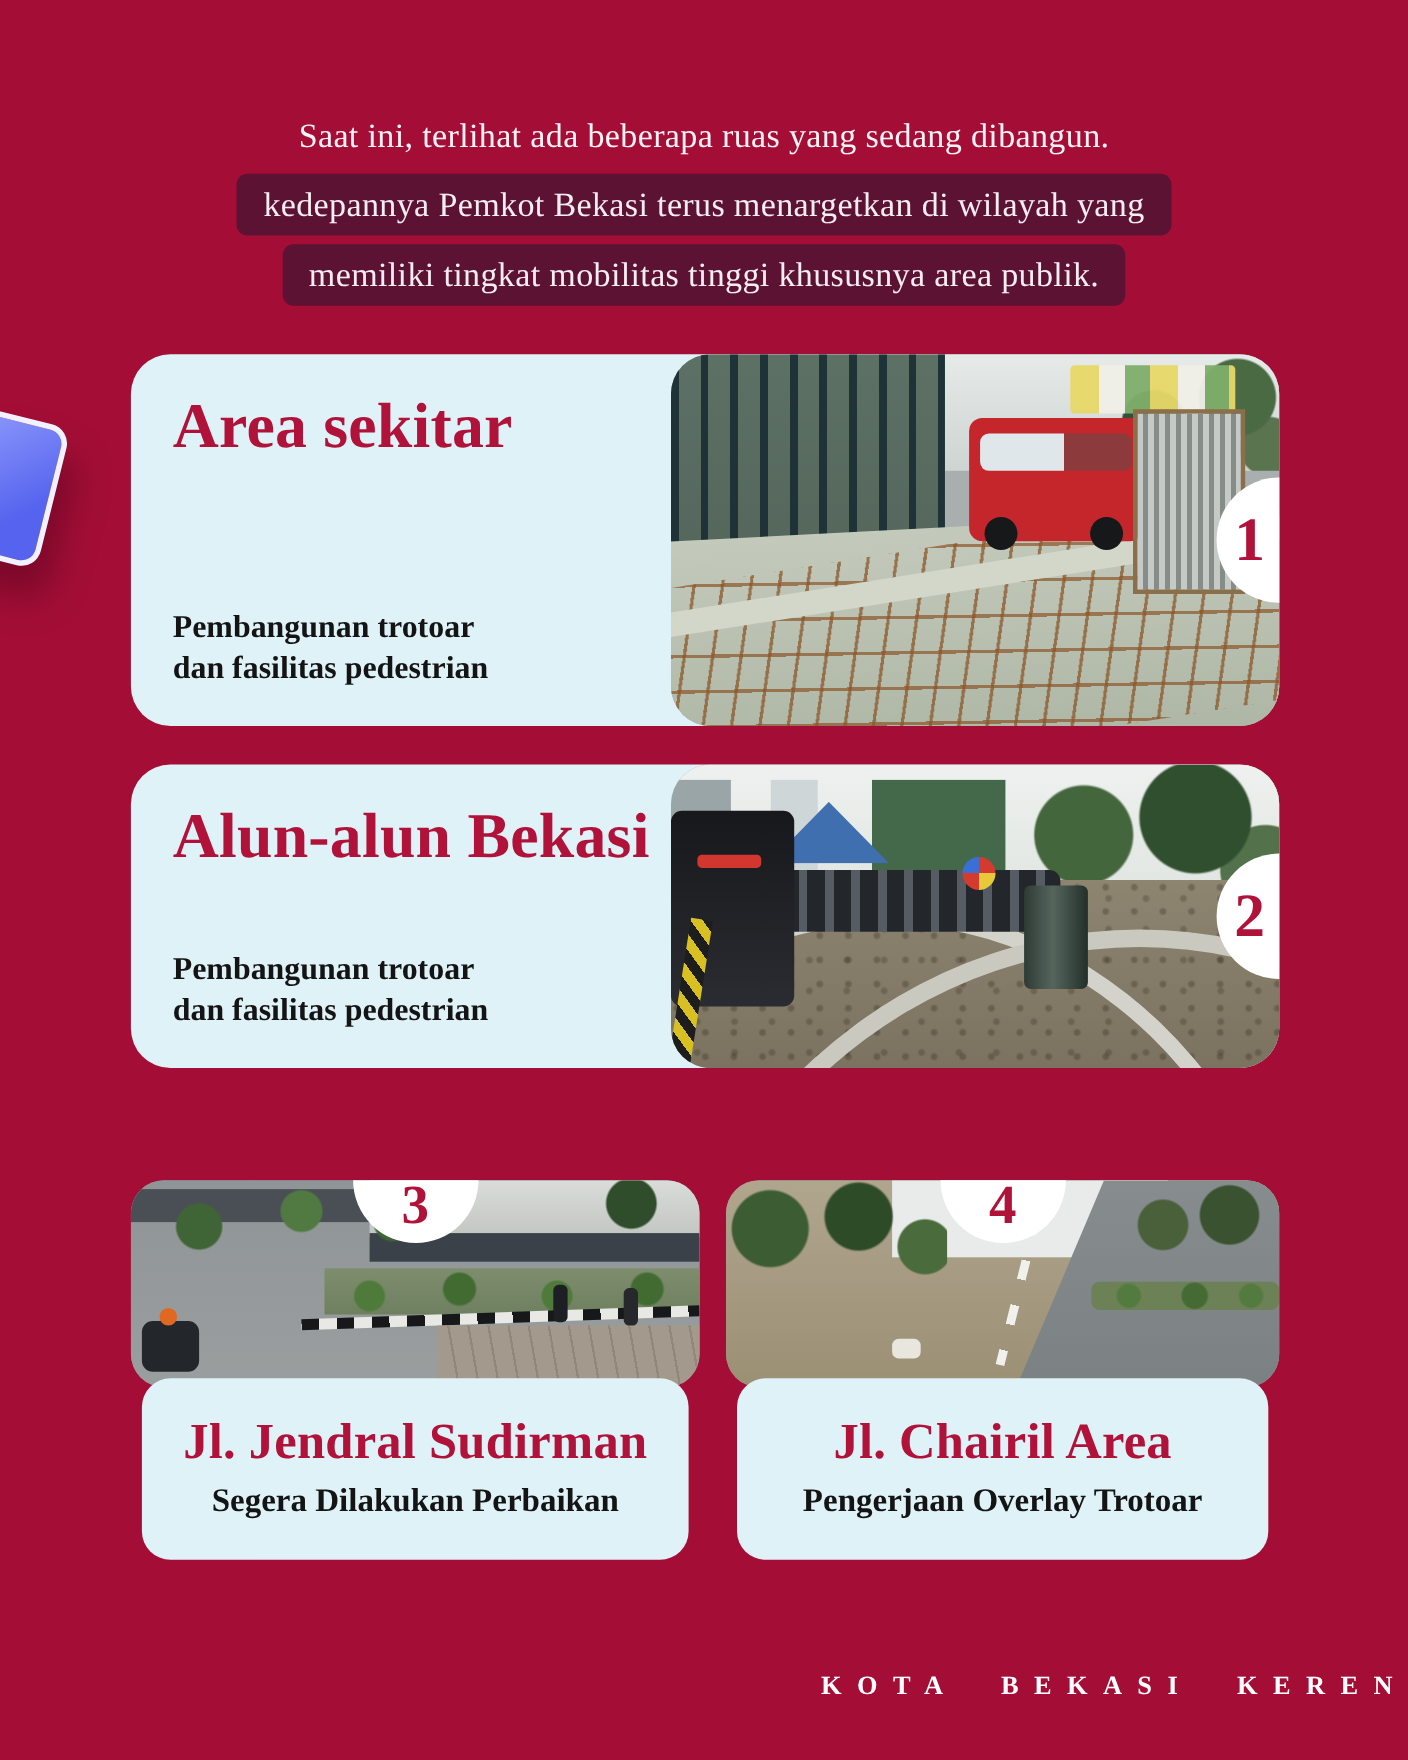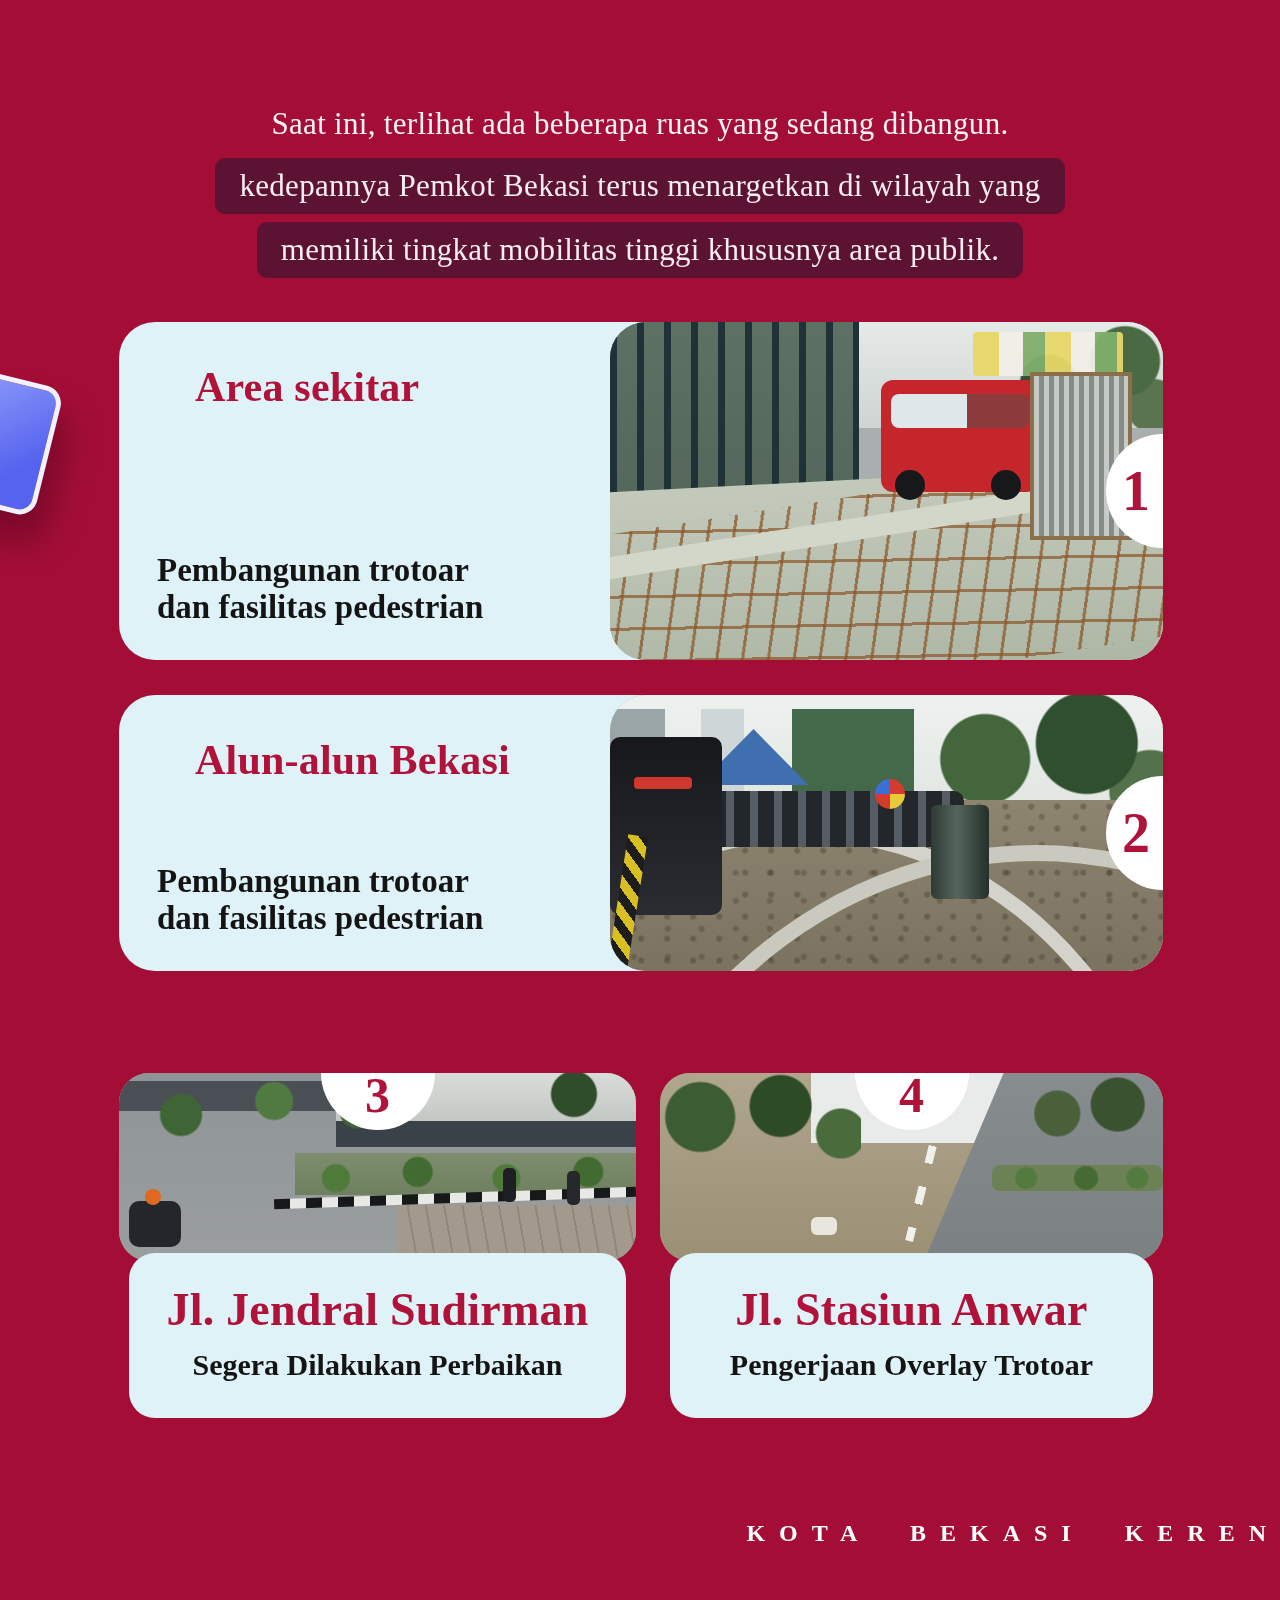--- a/index.html
+++ b/index.html
@@ -15,25 +15,25 @@
   .header .pill{
     display:inline-block;background:#5c1232;border-radius:10px;
     padding:8px 24px;margin:4px 0;color:#f7edf2;
   }
   
   .card{
     position:absolute;background:#dff2f8;border-radius:36px;overflow:hidden;
   }
   .card .titleblock{
     position:absolute;left:38px;top:36px;color:#b0123a;
-    font-weight:bold;font-size:42px;line-height:58px;letter-spacing:.2px;margin-left:38px;
+    font-weight:bold;font-size:58px;line-height:58px;letter-spacing:.2px;
   }
   .card .subblock{
     position:absolute;left:38px;bottom:34px;color:#141414;
-    font-weight:bold;font-size:33px;line-height:37px;
+    font-weight:bold;font-size:29px;line-height:37px;
   }
   .card .photo{
     position:absolute;top:0;bottom:0;left:491px;right:0;
     overflow:hidden;border-radius:36px 0 0 36px;background:#9aa39e;
   }
   .badge-side{
     position:absolute;right:-57px;top:50%;transform:translateY(-50%);
     width:114px;height:114px;border-radius:50%;background:#ffffff;z-index:5;
   }
   .badge-side .num{
@@ -283,20 +283,20 @@
       <div class="sh p4-dashes"></div>
       <div class="sh p4-trees-left"></div>
       <div class="sh p4-trees-right"></div>
       <div class="sh p4-median"></div>
       <div class="sh p4-sack"></div>
       <div class="badge-top">
         <div class="num">4</div>
       </div>
     </div>
     <div class="bpanel">
-      <div class="btitle">Jl. Stasiun Anwar</div>
+      <div class="btitle">Jl. Chairil Area</div>
       <div class="bsub">Pengerjaan Overlay Trotoar</div>
     </div>
   </div>
 
   <div class="footer">KOTA BEKASI KEREN</div>
 
 </div>
 
 </body></html>

